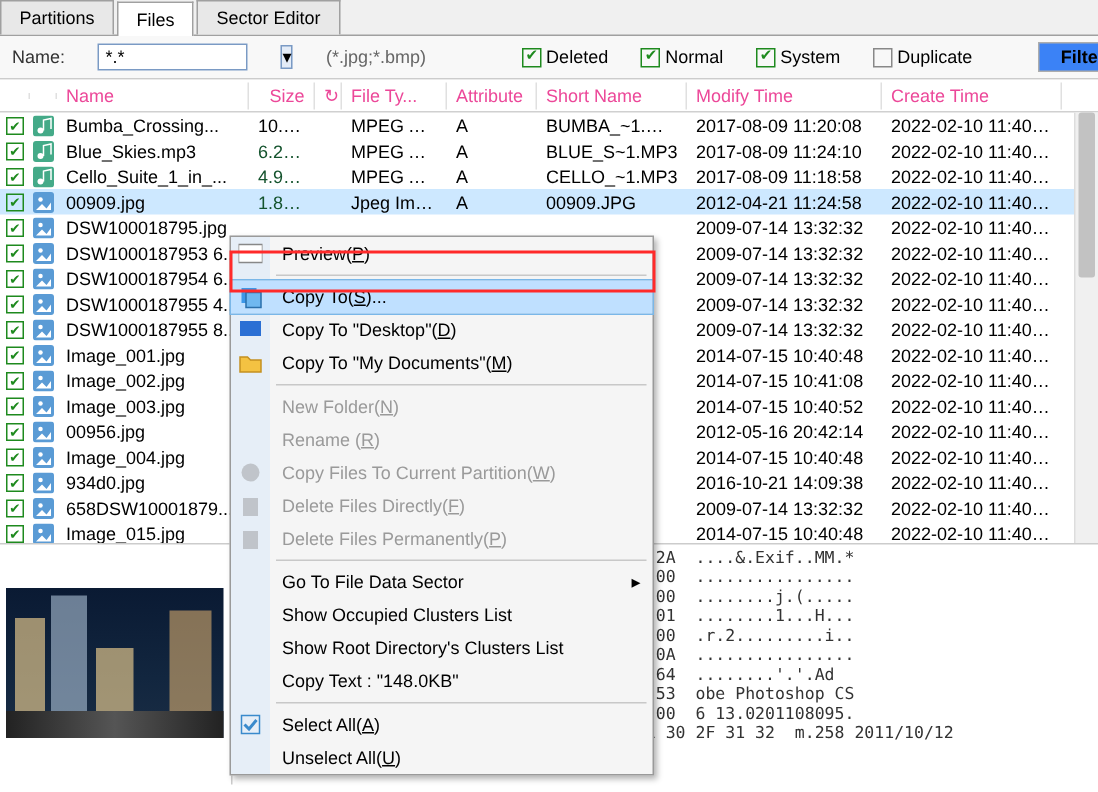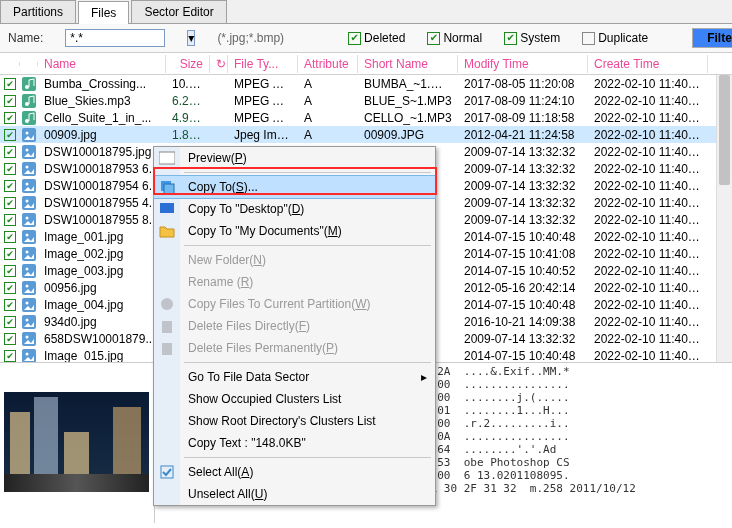--- a/index.html
+++ b/index.html
@@ -41,21 +41,21 @@
 .c-modify { width: 130px; }
 .c-create { width: 120px; }
 
 .blue { color: #14532d; }
 .row.selblue { background: #cde8ff; }
 
 .vscroll { position: absolute; right: 0; top: 22px; bottom: 0; width: 16px; background: #f0f0f0; border-left: 1px solid #ddd; }
 .vthumb { position: absolute; left: 2px; right: 2px; top: 0; height: 110px; background: #c2c2c2; border-radius: 2px; }
 
 
-.ctxmenu { position: absolute; left: 153px; top: 146px; width: 283px; background: #f5f5f5; border: 1px solid #9a9a9a; box-shadow: 2px 2px 4px rgba(0,0,0,.3); z-index: 10; }
+.ctxmenu { position: absolute; left: 153px; top: 157px; width: 283px; background: #f5f5f5; border: 1px solid #9a9a9a; box-shadow: 2px 2px 4px rgba(0,0,0,.3); z-index: 10; }
 .ctxmenu .iconstrip { position: absolute; left: 0; top: 0; bottom: 0; width: 26px; background: #e6eef7; }
 .ctxitem { position: relative; padding: 4px 20px 4px 34px; cursor: default; }
 .ctxitem.disabled { color: #9a9a9a; }
 .ctxitem.hover { background: #bfe0ff; outline: 1px solid #7ab7e8; }
 .ctxitem .arrow { position: absolute; right: 8px; top: 4px; }
 .ctxsep { margin: 3px 4px 3px 30px; border-top: 1px solid #c8c8c8; }
 .ctxicon { position: absolute; left: 5px; top: 3px; width: 16px; height: 16px; }
 .redbox { position: absolute; left: 153px; top: 167px; width: 284px; height: 28px; border: 2px solid #ff2a2a; z-index: 11; pointer-events: none; }
 
 
@@ -132,21 +132,21 @@
             <circle cx="5" cy="10" r="2" fill="#fff"></circle>
             <path d="M7 10 V3 l5 -1 v7" stroke="#fff" fill="none"></path>
           </svg>
         </div>
         <div class="col c-name">Bumba_Crossing...</div>
         <div class="col c-size">10.6...</div>
         <div class="col c-recicon"></div>
         <div class="col c-filety">MPEG Audi...</div>
         <div class="col c-attr">A</div>
         <div class="col c-short">BUMBA_~1.MP3</div>
-        <div class="col c-modify">2017-08-05 11:20:08</div>
+        <div class="col c-modify">2017-08-09 11:20:08</div>
         <div class="col c-create">2022-02-10 11:40:32</div>
       </div>
       <div class="row">
         <div class="cbcell">
           <span class="rowchk">✔</span>
         </div>
         <div class="iconcell">
           <svg class="fileicon">
             <rect width="14" height="14" fill="#4a8" rx="2"></rect>
             <circle cx="5" cy="10" r="2" fill="#fff"></circle>

